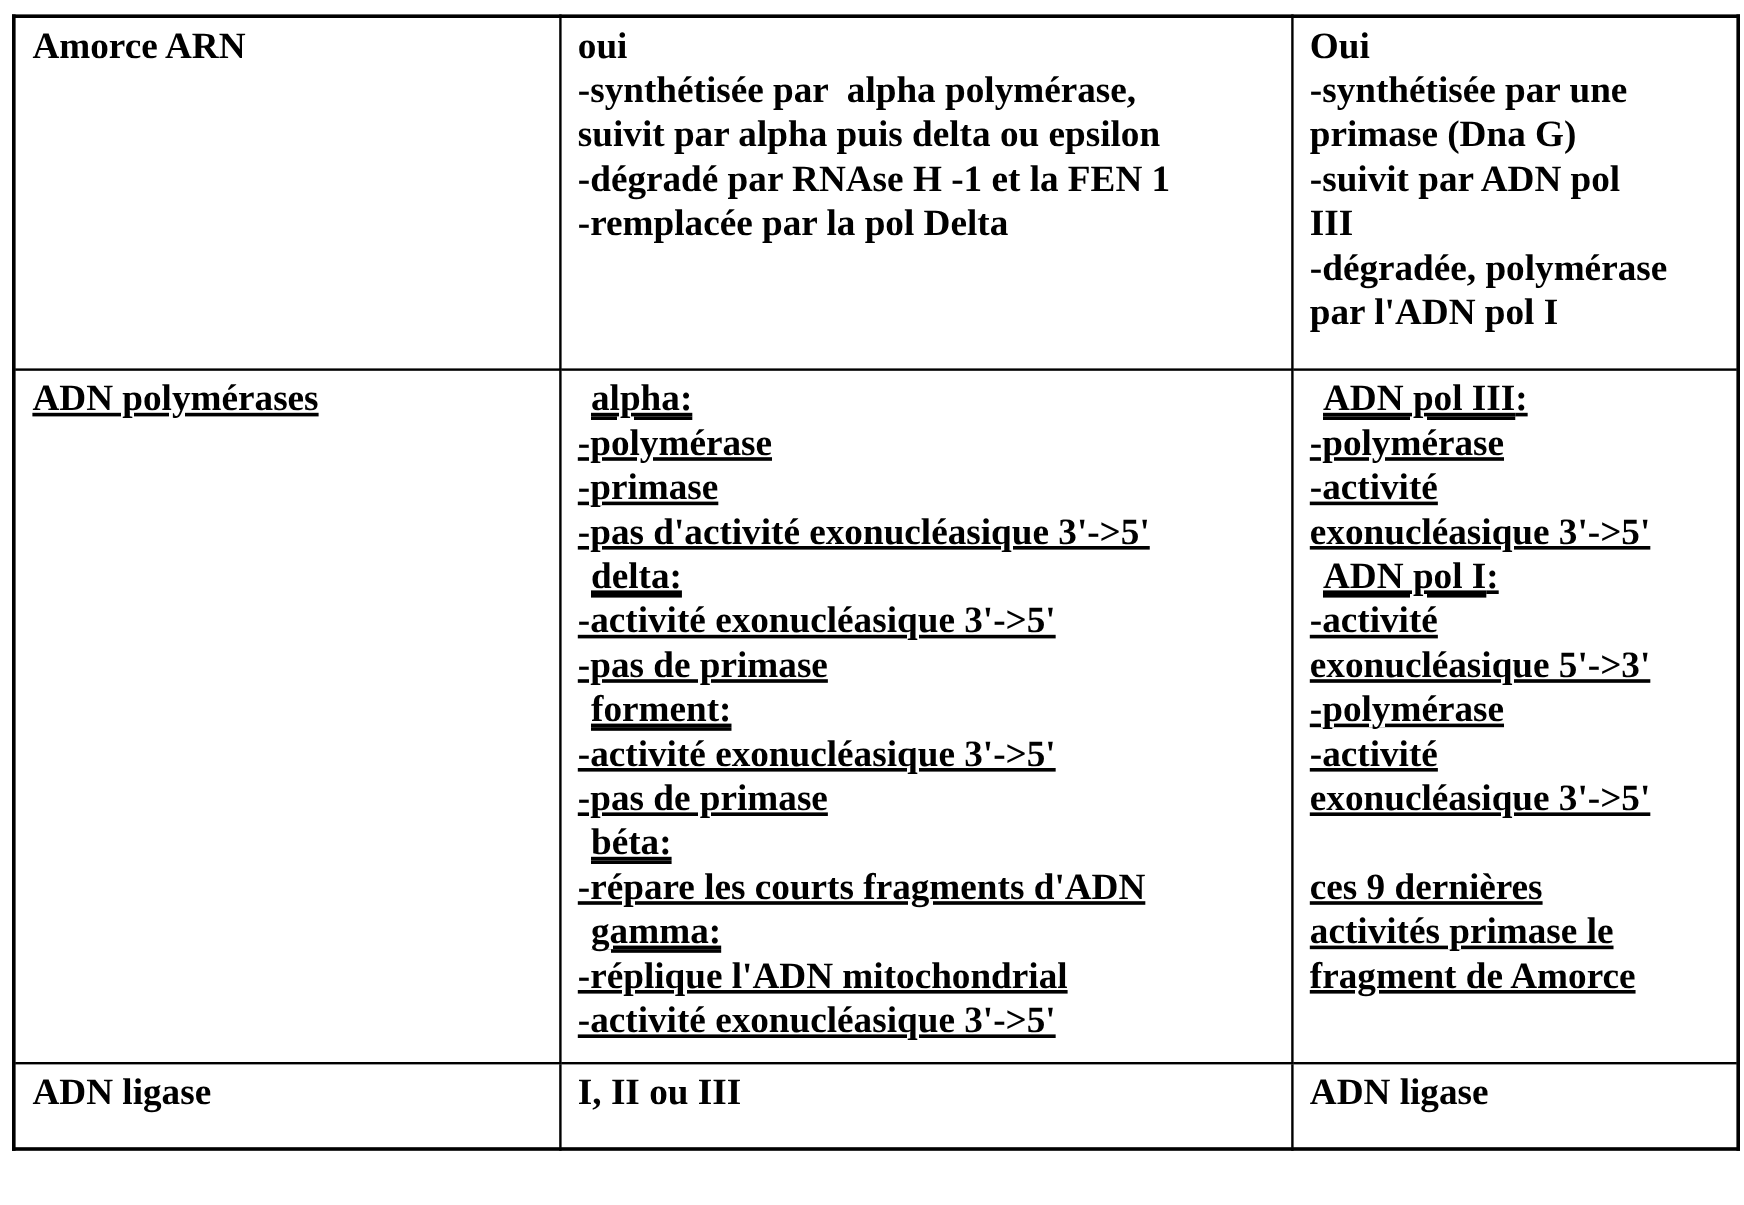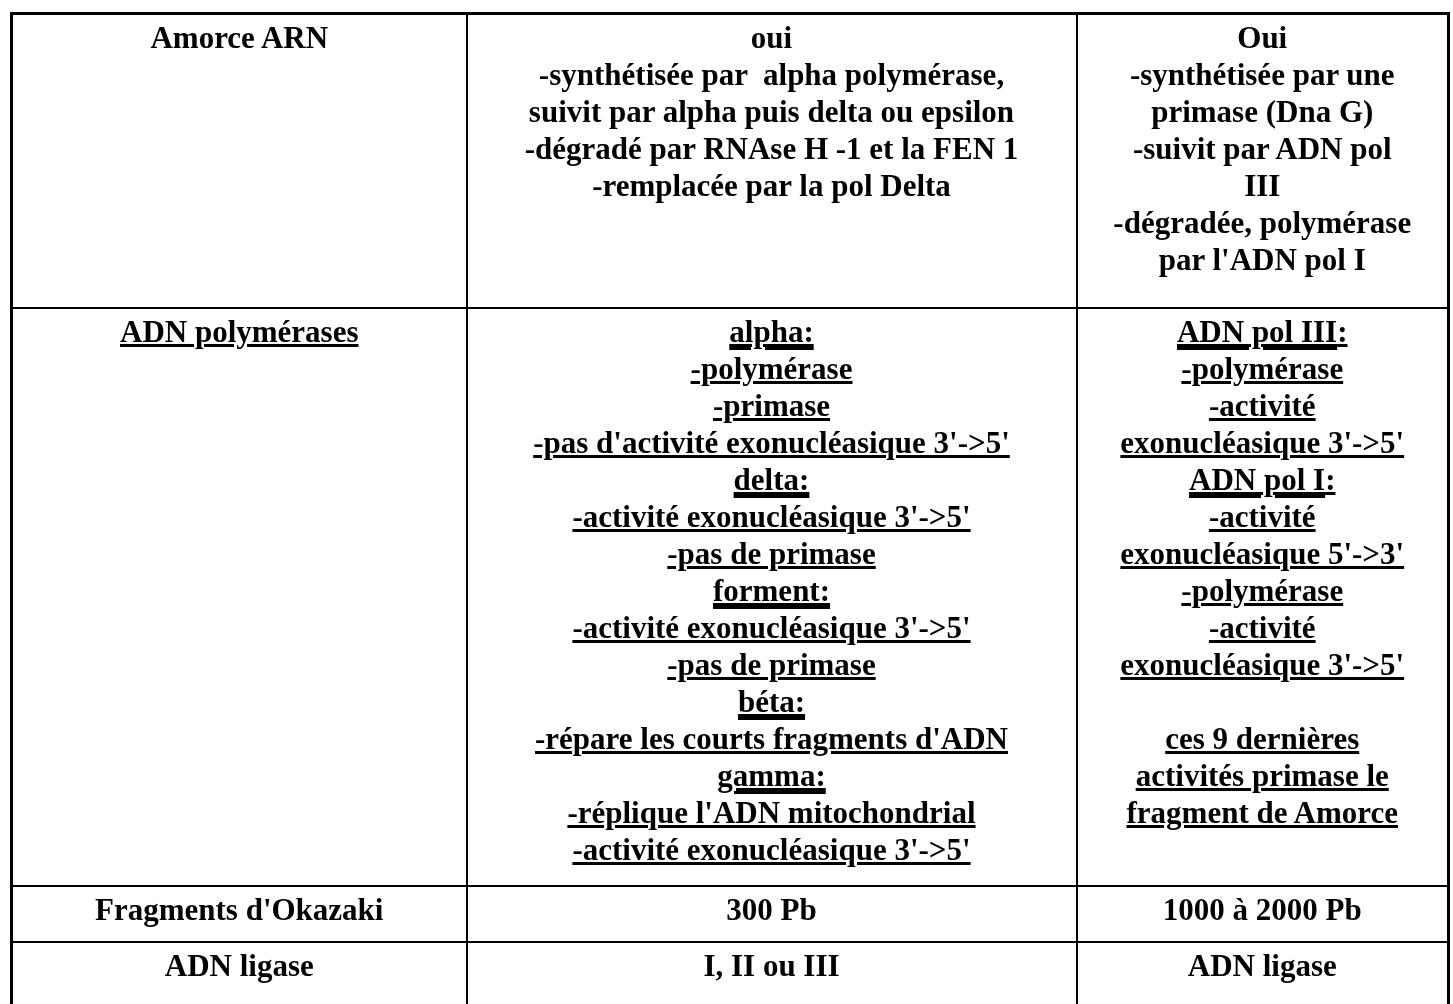--- a/index.html
+++ b/index.html
@@ -33,26 +33,26 @@
     font-size: 31px;
   }
   tr.r1 td { height: 294px; }
   tr.r2 td { height: 578px; text-decoration: underline; }
   tr.r3 td { height: 56px; }
   tr.r4 td { height: 72px; }
   .line {
     line-height: 37px;
     min-height: 37px;
     white-space: pre;
-    text-align: center;
   }
   .line span.u {
     text-decoration: underline;
     text-decoration-thickness: 3px;
     text-underline-offset: 5px;
+    margin-left: 11px;
   }
 </style>
 </head>
 <body>
 
 <div class="page">
   <table class="tbl">
     <colgroup>
       <col class="c1">
       <col class="c2">
@@ -111,31 +111,20 @@
             <div class="line"><span>exonucléasique 5'-&gt;3'</span></div>
             <div class="line"><span>-polymérase</span></div>
             <div class="line"><span>-activité</span></div>
             <div class="line"><span>exonucléasique 3'-&gt;5'</span></div>
             <div class="line"><span></span></div>
             <div class="line"><span>ces 9 dernières</span></div>
             <div class="line"><span>activités primase le</span></div>
             <div class="line"><span>fragment de Amorce</span></div>
           </td>
       </tr>
-      <tr class="r3">
-        <td>
-            <div class="line"><span>Fragments d'Okazaki</span></div>
-          </td>
-        <td>
-            <div class="line"><span>300 Pb</span></div>
-          </td>
-        <td>
-            <div class="line"><span>1000 à 2000 Pb</span></div>
-          </td>
-      </tr>
       <tr class="r4">
         <td>
             <div class="line"><span>ADN ligase</span></div>
           </td>
         <td>
             <div class="line"><span>I, II ou III</span></div>
           </td>
         <td>
             <div class="line"><span>ADN ligase</span></div>
           </td>

